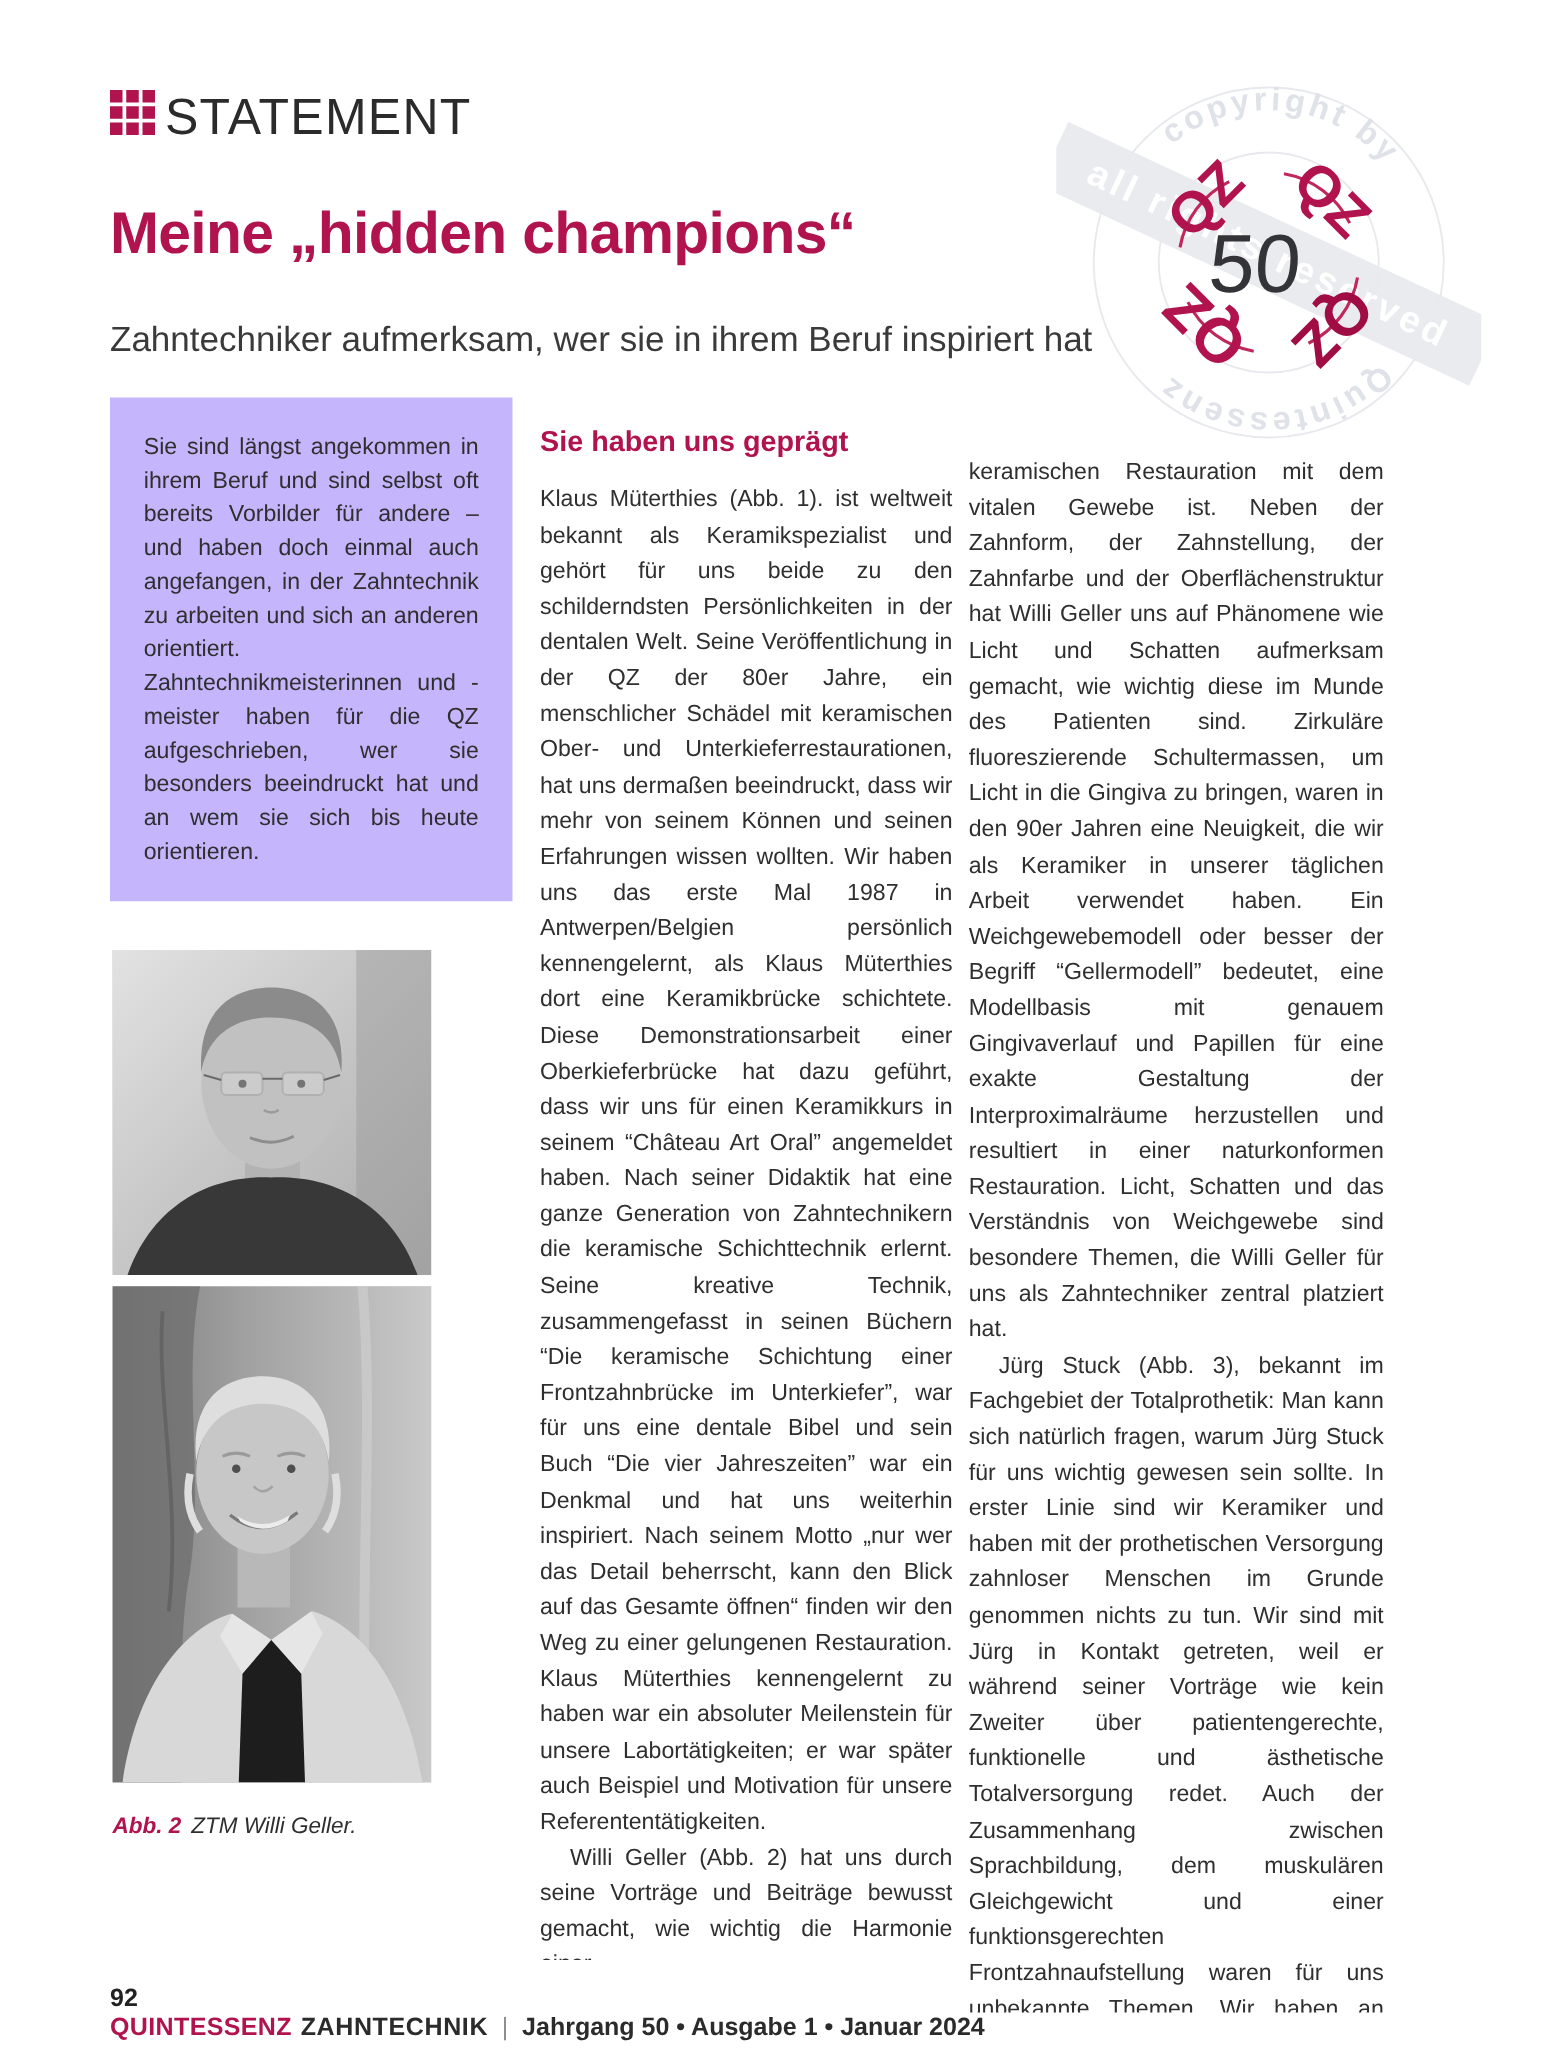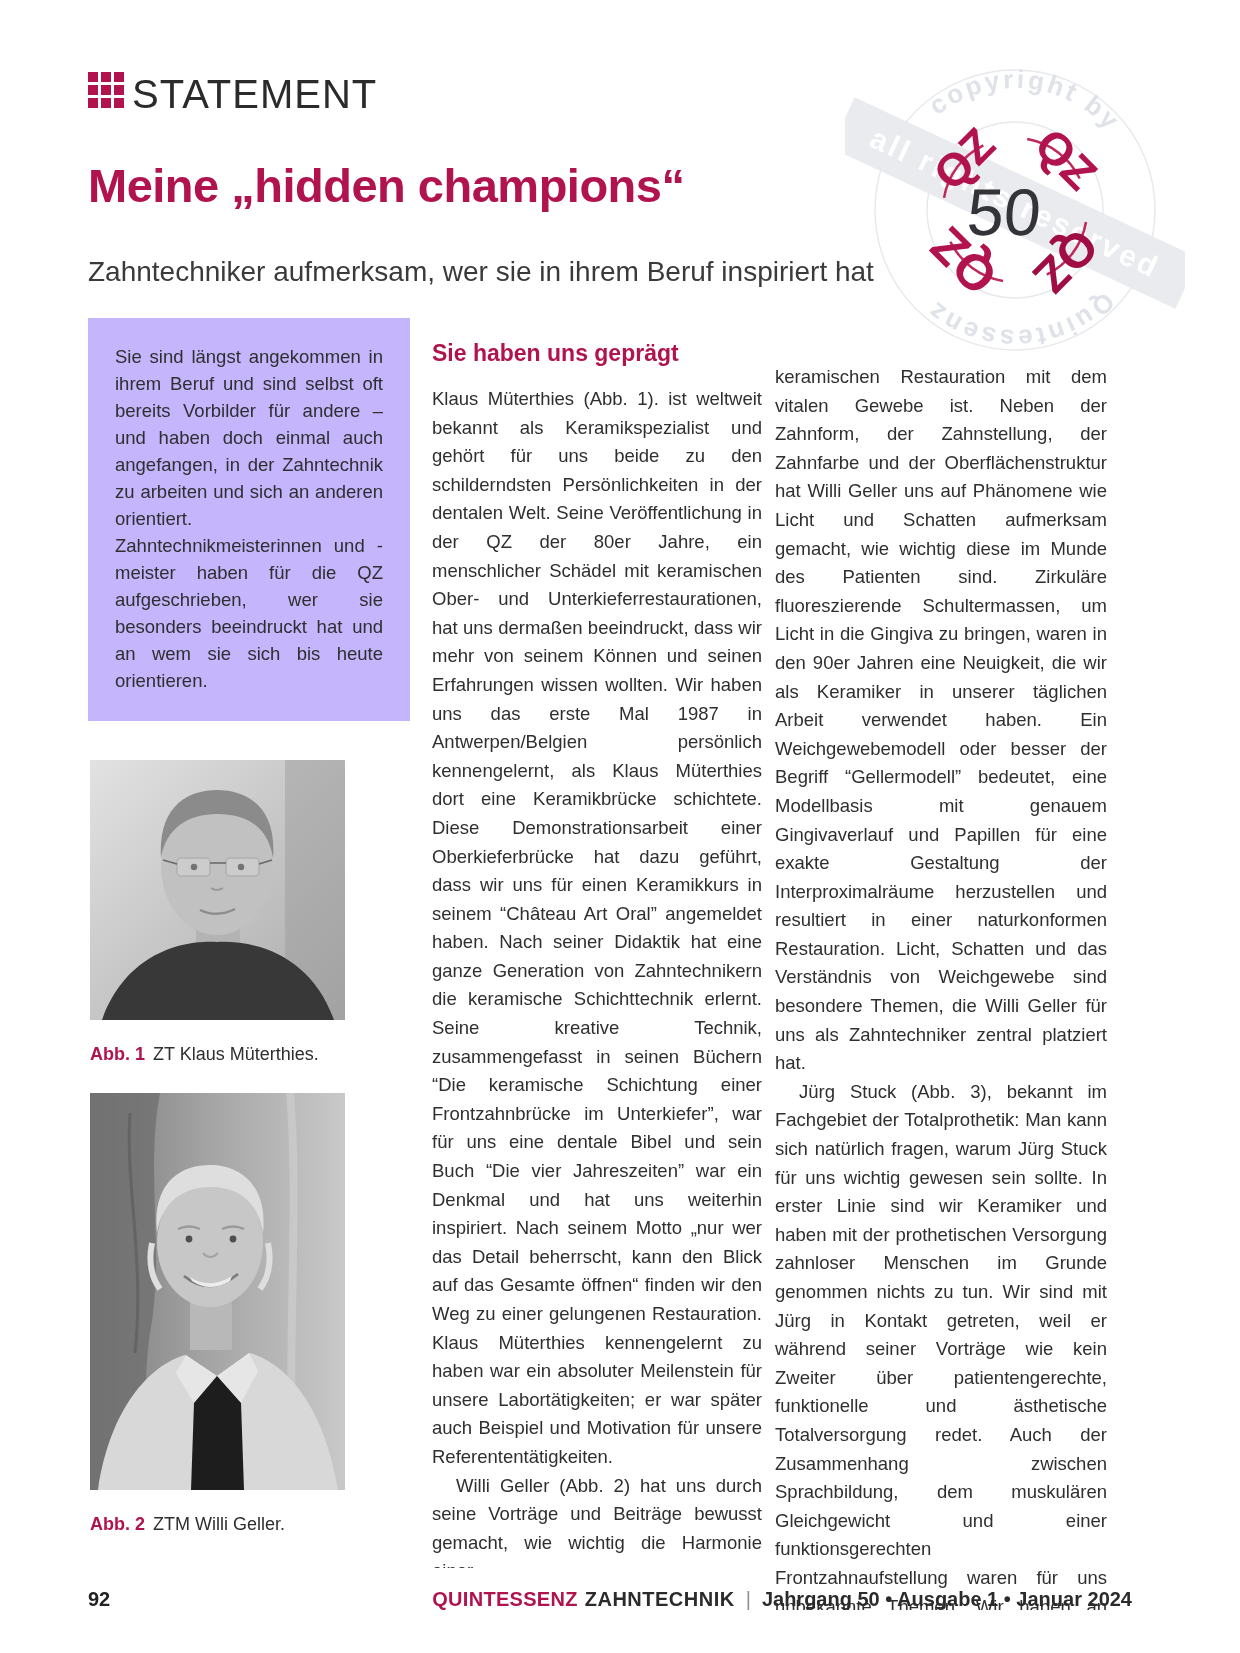--- a/index.html
+++ b/index.html
@@ -25,26 +25,26 @@
   .intro-box p{margin:0;font-size:18.5px;line-height:27px;text-align:justify;color:#2f2f2f;
     hyphens:auto;-webkit-hyphens:auto;}
   .section-heading{color:#b1134f;font-size:23px;font-weight:700;margin:22px 0 18px 0;}
   .body-copy p{margin:0;font-size:18.5px;line-height:28.6px;text-align:justify;color:#2f2f2f;
     hyphens:auto;-webkit-hyphens:auto;}
   .body-copy p + p{text-indent:24px;}
   .col-right{padding-top:3px;box-sizing:border-box;}
   
   .figure{position:absolute;left:2px;width:255px;}
   .figure-1{top:442px;}
-  .figure-2{top:775px;}
+  .figure-2{top:711px;font-style:italic;}
   .photo{display:block;width:255px;background:#cccccc;}
   .caption{margin-top:24px;font-size:18px;color:#2f2f2f;}
   .caption .fig-label{color:#b1134f;font-weight:700;margin-right:8px;}
   
-  .footer{position:absolute;left:88px;right:108px;top:1588px;display:flex;justify-content:space-between;align-items:baseline;}
+  .footer{position:absolute;left:88px;right:108px;top:1588px;display:flex;justify-content:space-between;align-items:baseline;flex-direction:column;}
   .page-num{font-size:20px;font-weight:700;color:#222;}
   .journal{font-size:20px;color:#2b2b2b;display:flex;align-items:baseline;gap:7px;white-space:nowrap;}
   .journal .brand{color:#b1134f;font-weight:700;letter-spacing:.3px;}
   .journal .brand2{font-weight:700;letter-spacing:.5px;}
   .journal .sep{color:#8c8f94;font-weight:300;padding:0 4px;}
   .journal .issue{font-weight:700;}
 </style>
 </head>
 <body>
 

